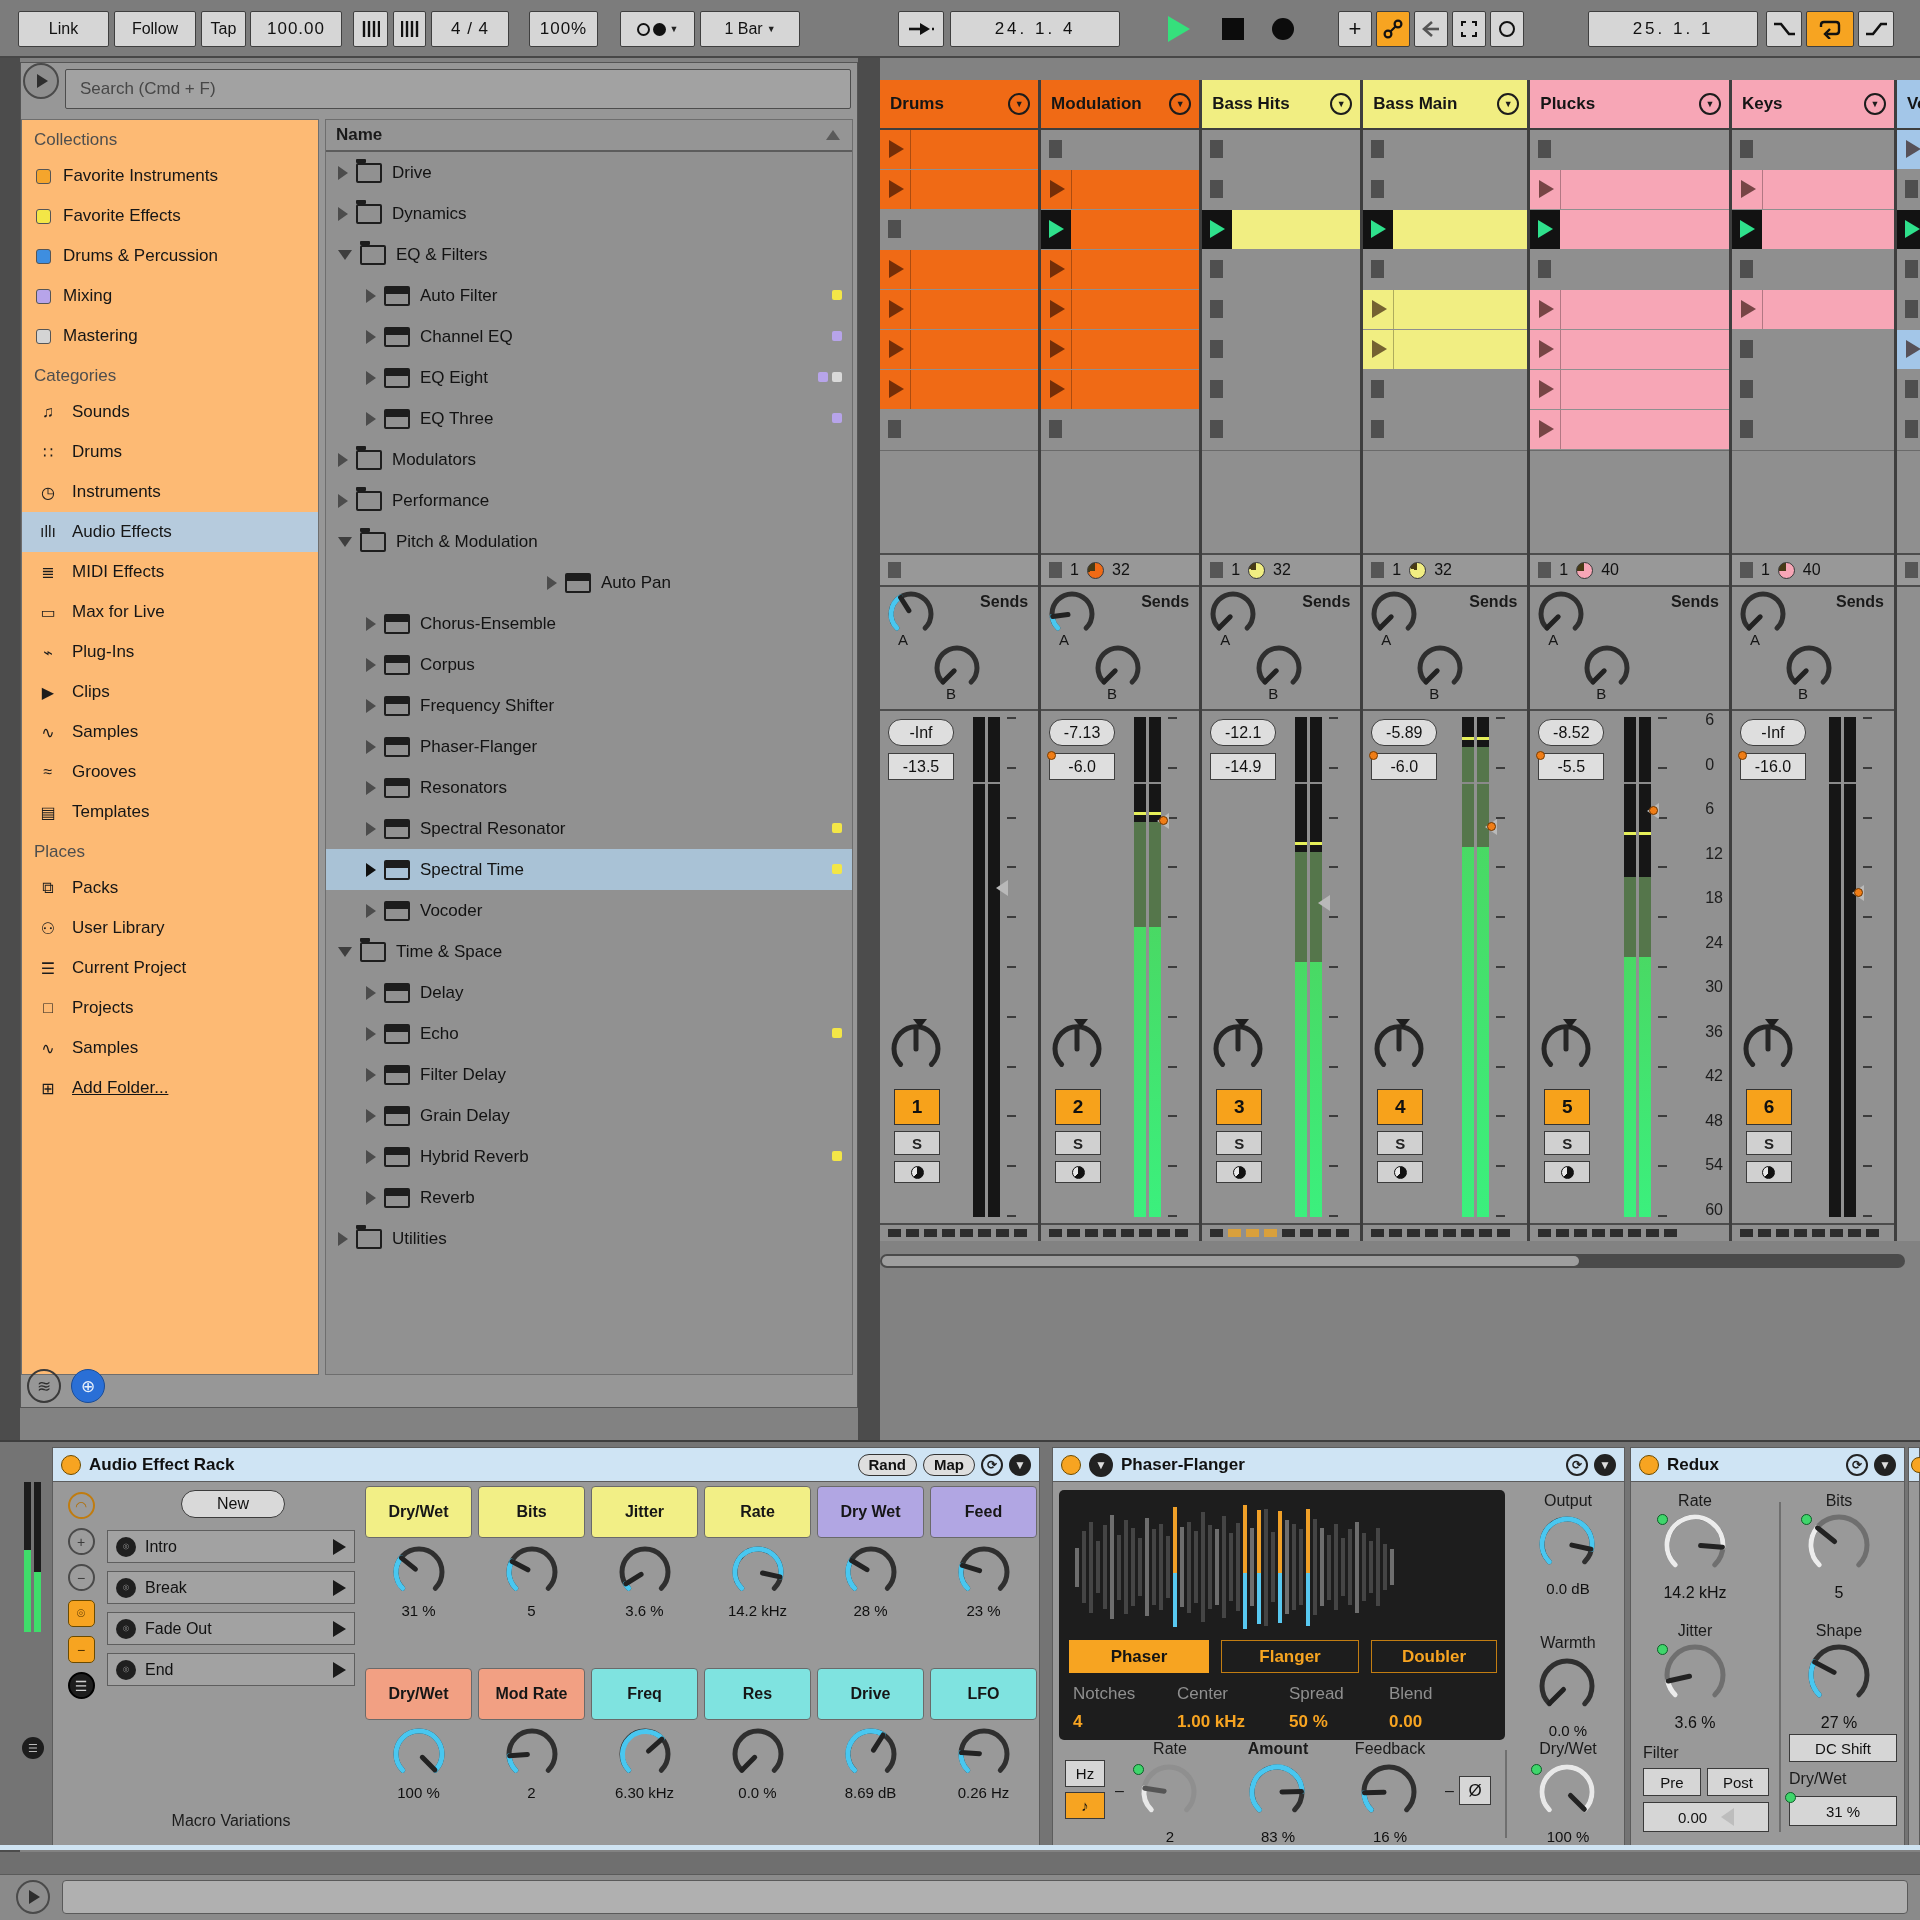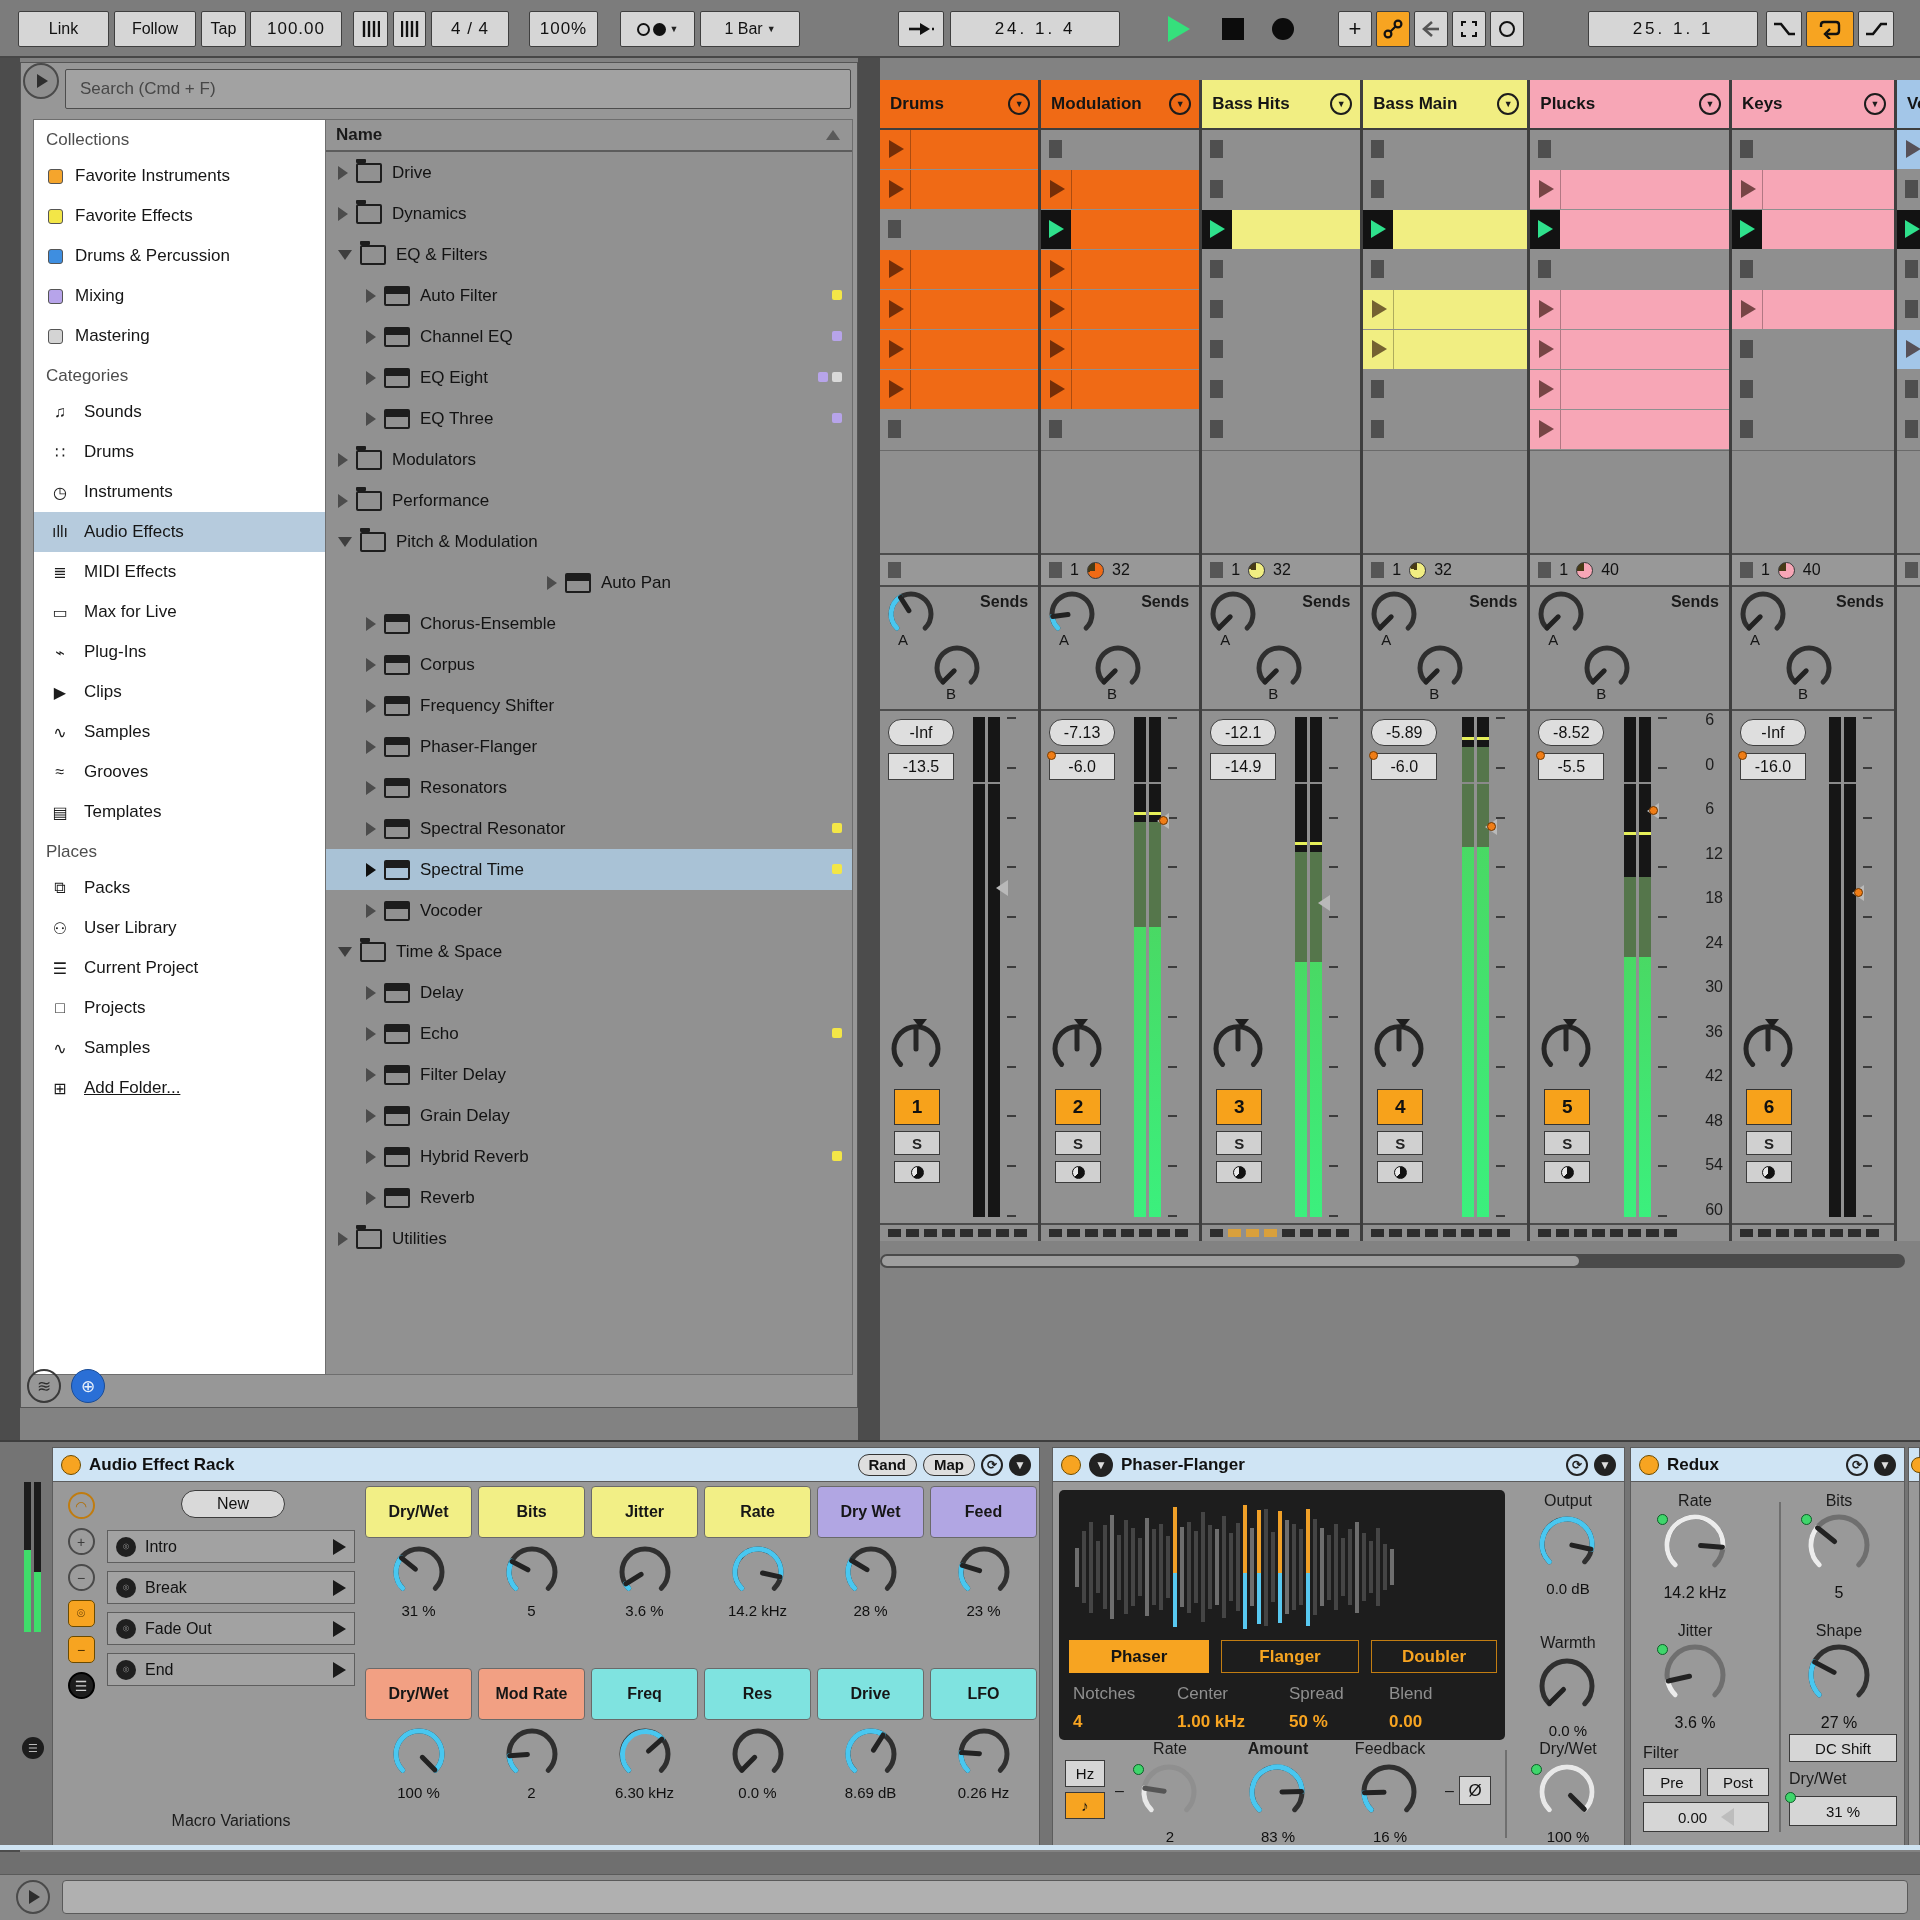--- a/index.html
+++ b/index.html
@@ -14,21 +14,21 @@
   .playtri{width:0;height:0;border-top:13px solid transparent;border-bottom:13px solid transparent;border-left:22px solid #35e07c;}
   .stopsq{width:22px;height:22px;background:#0c0c0c;}
   .reccirc{width:22px;height:22px;background:#0c0c0c;border-radius:50%;}
   .orangebtn{background:#f7a421 !important;}
   
   #browser{position:absolute;left:20px;top:62px;width:838px;height:1346px;background:#979797;border:1px solid #555;}
   #browser-play{position:absolute;left:2px;top:0px;width:36px;height:36px;border-radius:50%;background:#8e8e8e;border:2px solid #4a4a4a;display:flex;align-items:center;justify-content:center;}
   #browser-play span{width:0;height:0;border-top:7px solid transparent;border-bottom:7px solid transparent;border-left:11px solid #2e2e2e;margin-left:3px;}
   #search{position:absolute;left:44px;top:6px;width:786px;height:40px;background:#a2a2a2;border:1px solid #4d4d4d;border-radius:2px;color:#3e3e3e;font-size:17px;padding:0 14px;}
   #search::placeholder{color:#474747;}
-  #sidebar{position:absolute;left:12px;top:56px;width:298px;height:1256px;background:#ffffff;overflow:hidden;border:1px solid #6e6e6e;}
+  #sidebar{position:absolute;left:0;top:56px;width:298px;height:1256px;background:#fdba74;overflow:hidden;border:1px solid #6e6e6e;}
   .sb-head{font-size:17px;color:#4e4e4e;padding:10px 12px 6px 12px;}
   .sb-item{height:40px;display:flex;align-items:center;gap:12px;padding-left:14px;font-size:17px;color:#161616;cursor:default;}
   .sb-item.sel{background:#b6cbdd;}
   .swatch{width:15px;height:15px;border-radius:3px;border:1px solid #555;}
   .sb-ic{width:24px;text-align:center;font-size:16px;color:#1c1c1c;}
   .sb-item.underl .sb-lab{text-decoration:underline;}
   #tree{position:absolute;left:304px;top:56px;width:528px;height:1256px;background:#919191;border:1px solid #6e6e6e;overflow:hidden;}
   #tree-head{height:32px;border-bottom:2px solid #5c5c5c;display:flex;align-items:center;font-size:17px;color:#1a1a1a;padding-left:10px;position:relative;background:#959595;font-weight:bold;}
   #tree-sort{position:absolute;right:12px;top:10px;width:0;height:0;border-left:7px solid transparent;border-right:7px solid transparent;border-bottom:10px solid #5a5a5a;}
   .trow{height:41px;display:flex;align-items:center;font-size:17px;color:#131313;position:relative;}

